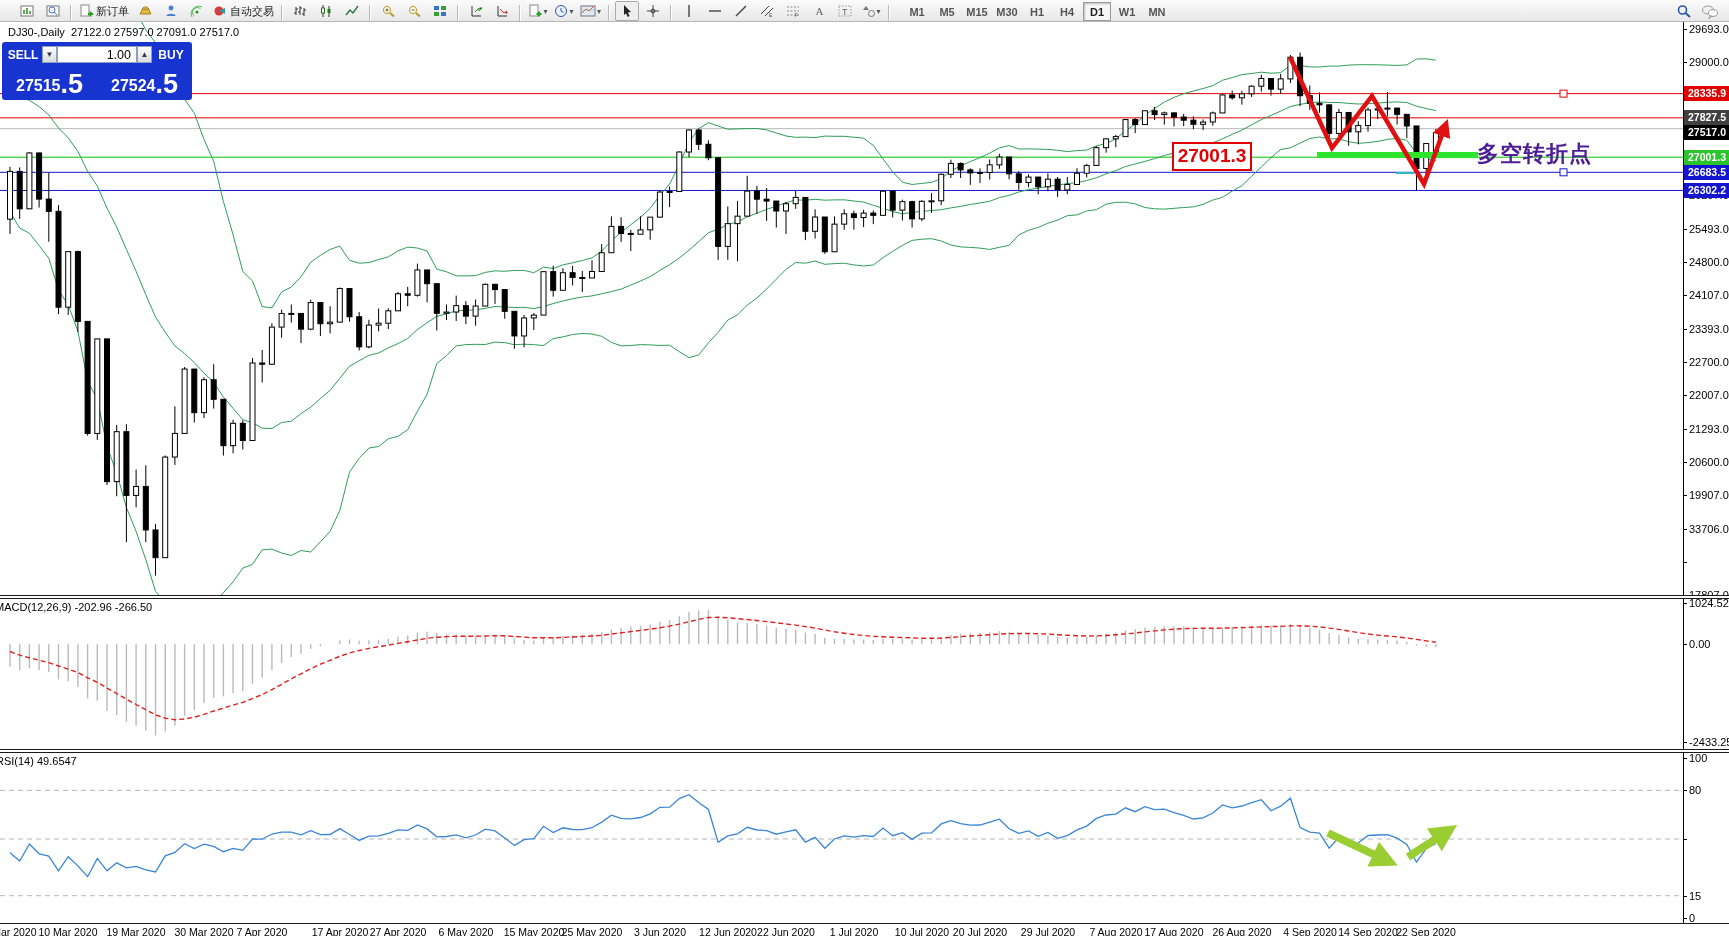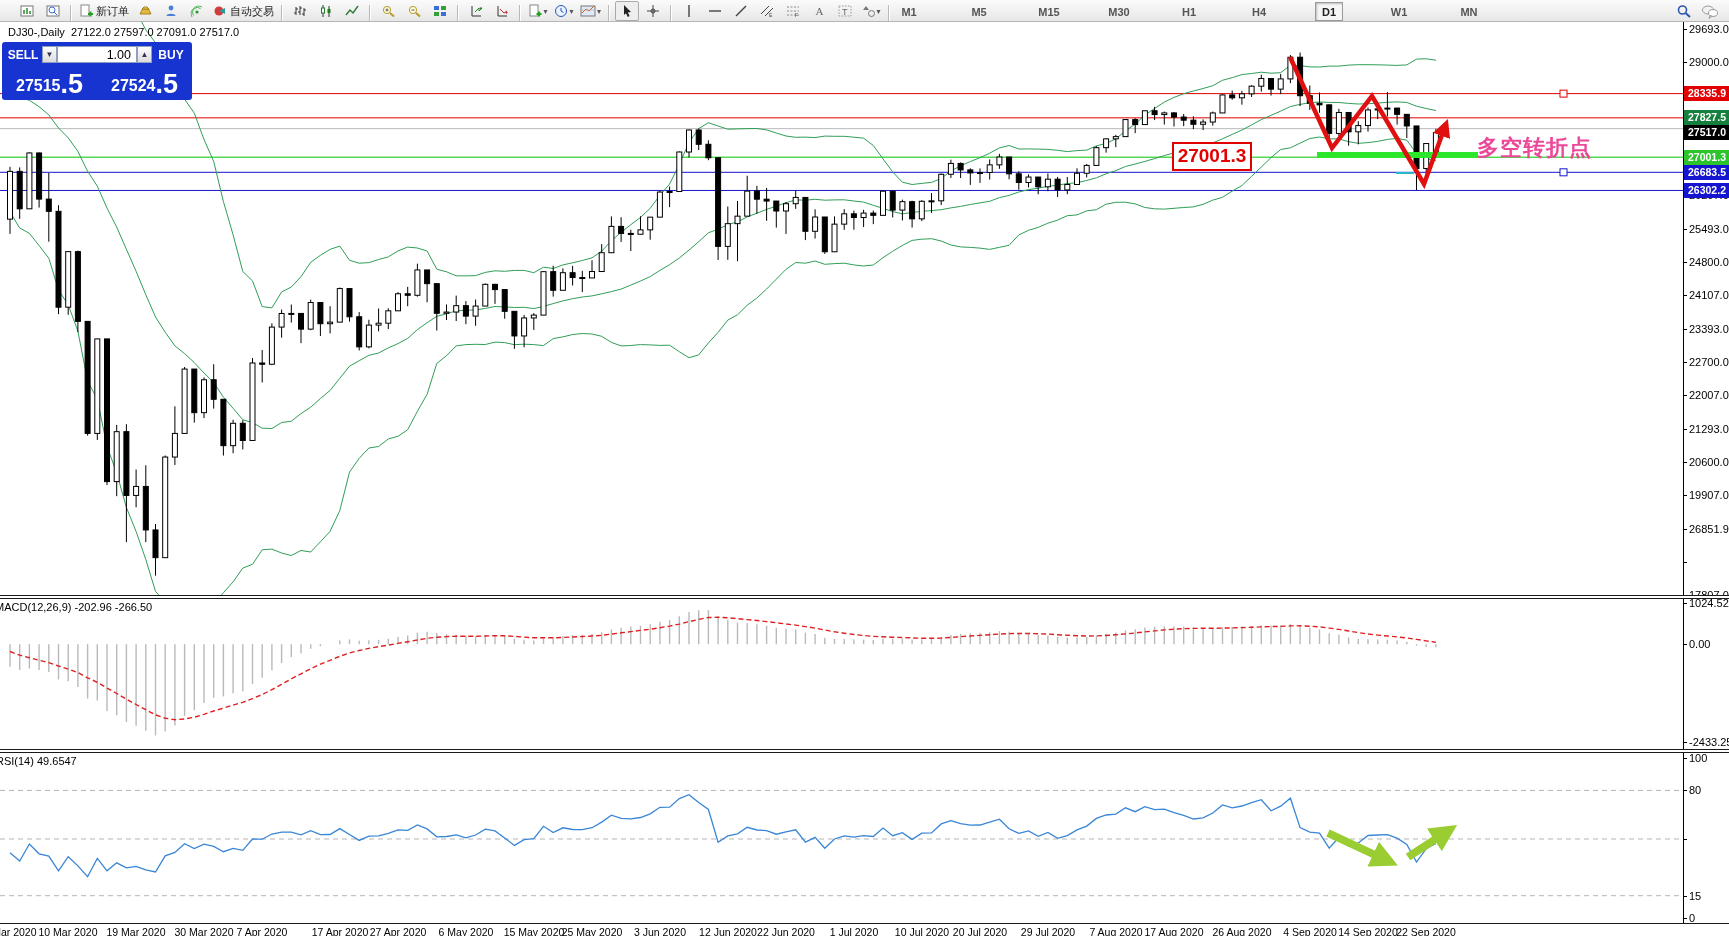--- a/index.html
+++ b/index.html
@@ -10,21 +10,21 @@
     display:flex;align-items:flex-end;padding-left:14px;box-sizing:border-box;font-size:11px;color:#333;}
   .tbtn{display:inline-flex;align-items:center;justify-content:center;height:18px;min-width:20px;
     border:1px solid transparent;border-radius:2px;margin:0 1px;padding:0 1px;cursor:default;}
   .tbtn svg{display:block;}
   .tlabel{margin-left:3px;white-space:nowrap;color:#222;}
   .tsep{width:1px;height:16px;background:#b9b9b9;margin:0 4px;border-right:1px solid #fff;}
   .caret{font-size:8px;color:#555;margin-left:1px;}
   .tf{min-width:26px;height:17px;display:inline-flex;align-items:center;justify-content:center;
     font-size:11px;color:#555;font-weight:bold;border:1px solid transparent;margin:0 1px;}
   .tf.active{background:#f6f6f6;border:1px solid #9a9a9a;box-shadow:inset 1px 1px 2px #bbb;color:#222;}
-  #tf-group{display:flex;gap:40px;}
+  #tf-group{display:flex;margin-left:8px;}
   #right-tools{margin-left:auto;display:flex;margin-right:6px;}
   
   #chart{position:absolute;left:0;top:22px;width:1729px;height:914px;background:#fff;}
   #title{position:absolute;left:8px;top:4px;font-size:11px;color:#000;z-index:5;}
   svg.pane{position:absolute;left:0;}
   .axis-line{position:absolute;left:1683px;top:0;width:1px;height:903px;background:#000;}
   .lbl{position:absolute;font-size:11px;color:#000;white-space:nowrap;}
   .tickdash{position:absolute;width:4px;height:1px;background:#000;left:1683px;}
   .tag{position:absolute;left:1684px;width:46px;height:15px;line-height:15px;color:#fff;
     font-size:10.5px;text-align:center;font-weight:bold;}
@@ -40,21 +40,21 @@
     display:flex;align-items:center;justify-content:center;font-size:8px;color:#335;box-sizing:border-box;}
   #vol{flex:1;height:17px;background:#fff;border:1px solid #8ea0c0;font-size:12.5px;color:#000;
     text-align:right;padding-right:5px;line-height:16px;box-sizing:border-box;}
   #panel .r2{display:flex;gap:4px;margin-top:1px;}
   .bigp{flex:1;display:flex;align-items:flex-end;justify-content:center;color:#fff;height:32px;}
   .bigp .m{font-size:16px;font-weight:bold;line-height:24px;}
   .bigp .b{font-size:27px;font-weight:bold;line-height:28px;}
   
   #pricebox{position:absolute;left:1172px;top:120px;width:76px;height:25px;border:2px solid #e20000;
     background:#fff;color:#e20000;font-size:19px;font-weight:bold;text-align:center;line-height:24px;z-index:5;}
-  #cnlabel{position:absolute;left:1477px;top:111px;color:#ec4899;font-size:22px;font-weight:bold;
+  #cnlabel{position:absolute;left:1477px;top:117px;color:#4c1d95;font-size:22px;font-weight:bold;
     letter-spacing:1px;z-index:5;white-space:nowrap;}
   .datelbl{position:absolute;top:904px;width:70px;margin-left:-35px;text-align:center;
     font-size:10.5px;color:#000;white-space:nowrap;}
 </style>
 </head>
 <body>
 
 <div id="app">
   <div id="toolbar">
     <span class="tbtn">
@@ -813,27 +813,27 @@
         <div class="lbl" style="left:1689px;top:334px;">22700.0</div>
         <div class="tickdash" style="top:373px;"></div>
         <div class="lbl" style="left:1689px;top:367px;">22007.0</div>
         <div class="tickdash" style="top:407px;"></div>
         <div class="lbl" style="left:1689px;top:401px;">21293.0</div>
         <div class="tickdash" style="top:440px;"></div>
         <div class="lbl" style="left:1689px;top:434px;">20600.0</div>
         <div class="tickdash" style="top:473px;"></div>
         <div class="lbl" style="left:1689px;top:467px;">19907.0</div>
         <div class="tickdash" style="top:507px;"></div>
-        <div class="lbl" style="left:1689px;top:501px;">26851.9</div>
+        <div class="lbl" style="left:1689px;top:501px;">33706.0</div>
         <div class="tickdash" style="top:540px;"></div>
         <div class="lbl" style="left:1689px;top:534px;margin-left:40px;">18500.0</div>
         <div class="tickdash" style="top:573px;"></div>
         <div class="lbl" style="left:1689px;top:567px;">17807.0</div>
         <div class="tag" style="top:64px;background:#e30000;">28335.9</div>
-        <div class="tag" style="top:88px;background:#15803d;">27827.5</div>
+        <div class="tag" style="top:88px;background:#404040;">27827.5</div>
         <div class="tag" style="top:103px;background:#000000;">27517.0</div>
         <div class="tag" style="top:128px;background:#2bc42b;">27001.3</div>
         <div class="tag" style="top:143px;background:#1515cf;">26683.5</div>
         <div class="tag" style="top:161px;background:#1515cf;">26302.2</div>
         <div class="lbl" style="left:1689px;top:575px;">1024.52</div>
         <div class="lbl" style="left:1689px;top:616px;">0.00</div>
         <div class="lbl" style="left:1689px;top:714px;">-2433.25</div>
         <div class="tickdash" style="top:581px;"></div>
         <div class="tickdash" style="top:622px;"></div>
         <div class="tickdash" style="top:720px;"></div>

